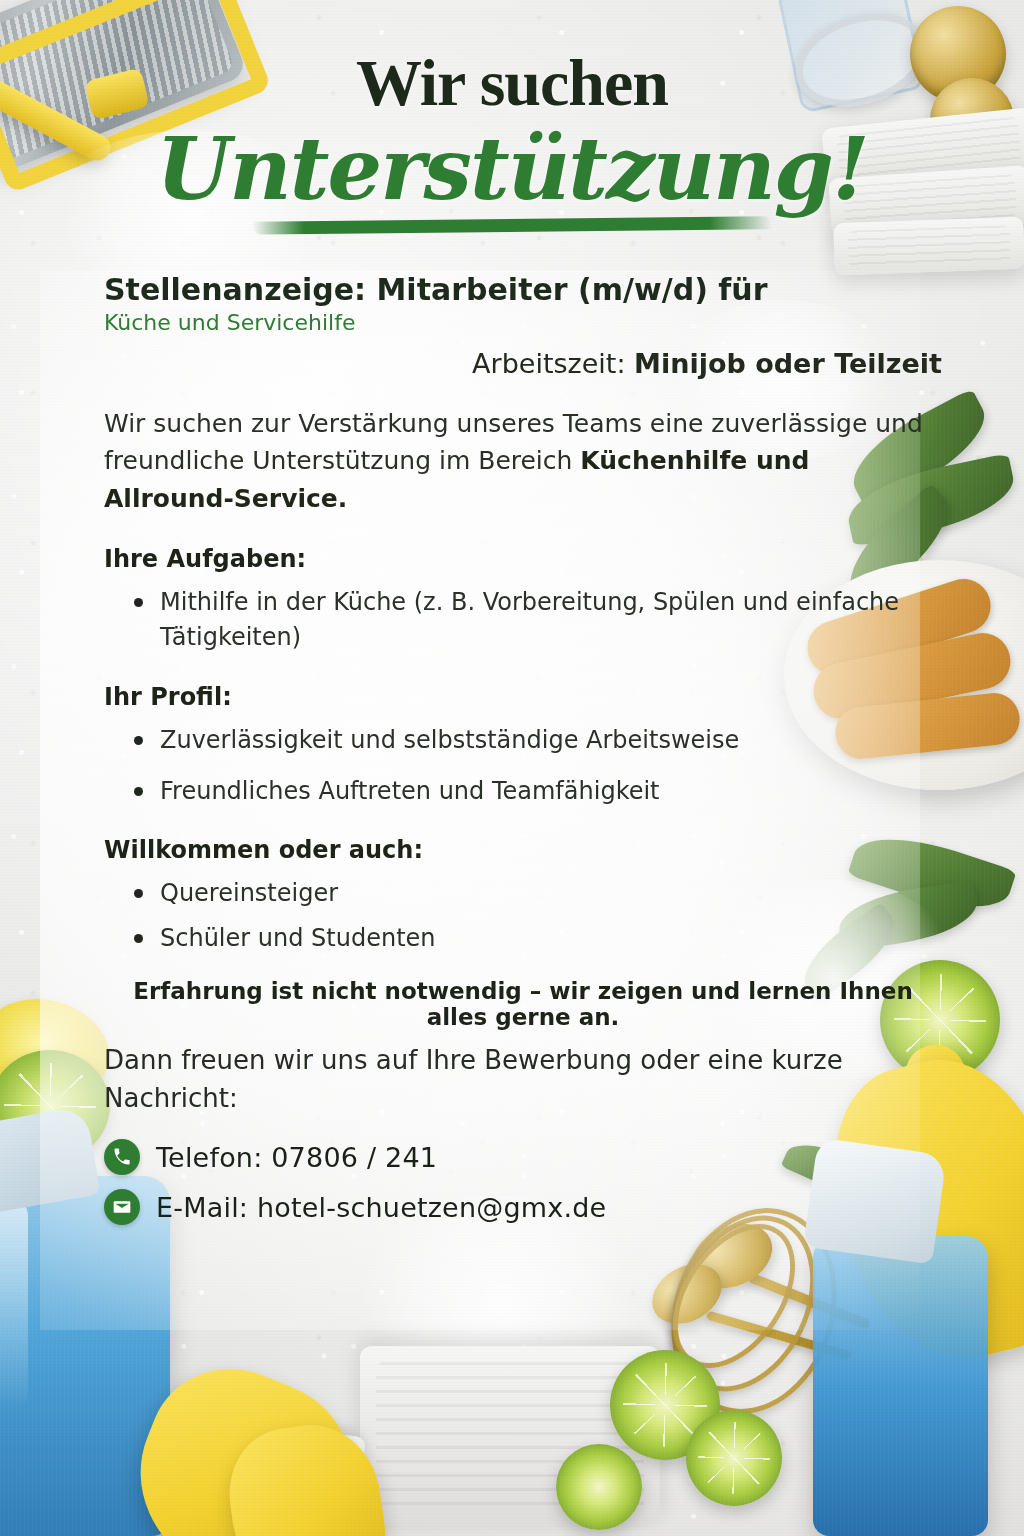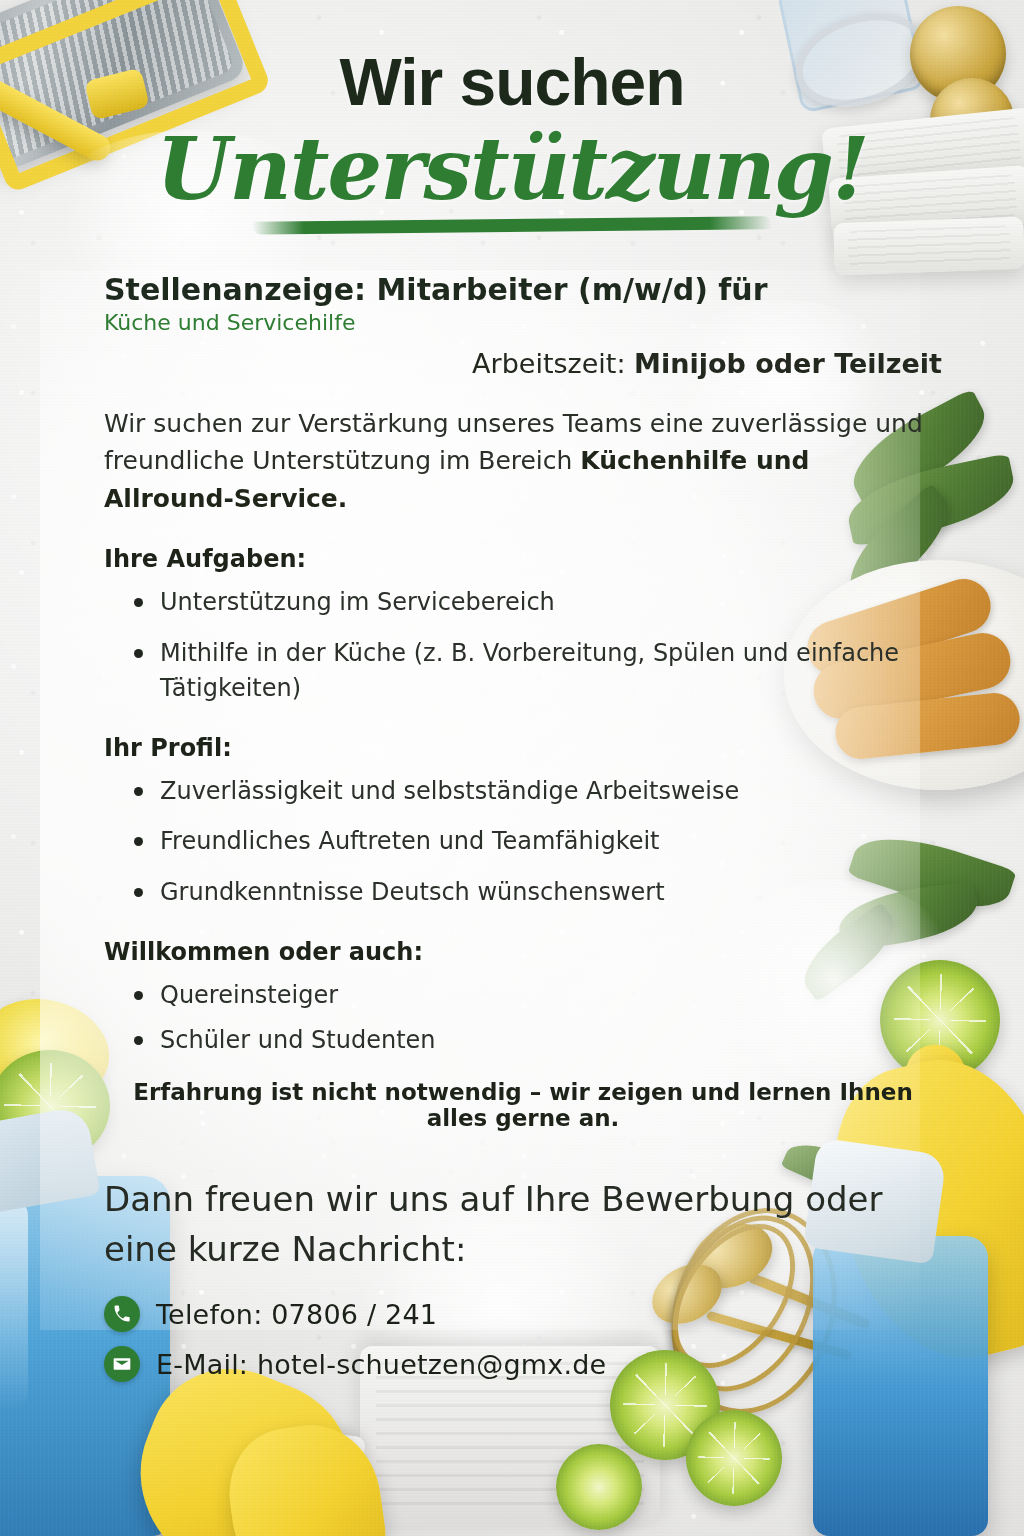--- a/index.html
+++ b/index.html
@@ -313,21 +313,21 @@
     position: relative;
     z-index: 5;
     padding: 0;
   }
 
   .headline-block {
     text-align: center;
     padding-top: 48px;
   }
   .headline-top {
-    font-family: Liberation Sans, sans-serif;
+    font-family: Liberation Serif, serif;
     font-weight: 800;
     font-size: 66px;
     letter-spacing: -1px;
     color: #1d2a1b;
     line-height: 1.05;
     text-shadow: 0 2px 4px rgba(255,255,255,.6);
   }
   .headline-main {
     position: relative;
     display: inline-block;
@@ -419,22 +419,22 @@
 
   .note {
     margin-top: 22px;
     font-size: 23px;
     font-weight: 700;
     color: #1d2319;
     text-align: center;
   }
 
   .closing {
-    margin-top: 44px;
-    font-size: 34px;
+    margin-top: 12px;
+    font-size: 26px;
     line-height: 1.45;
     color: #262b24;
   }
 
   .contacts { margin-top: 22px; }
   .contact-row {
     display: flex;
     align-items: center;
     gap: 16px;
     margin-bottom: 14px;
@@ -563,29 +563,27 @@
         <span>Arbeitszeit:</span>
         <b>Minijob oder Teilzeit</b>
       </div>
 
       <p class="intro">
         <span>Wir suchen zur Verstärkung unseres Teams eine zuverlässige und freundliche Unterstützung im Bereich </span><b>Küchenhilfe und Allround-Service.</b>
       </p>
 
       <div class="sec-title">Ihre Aufgaben:</div>
       <ul class="items">
-        <li>Unterstützung im Servicebereich</li>
         <li>Mithilfe in der Küche (z. B. Vorbereitung, Spülen und einfache Tätigkeiten)</li>
       </ul>
 
       <div class="sec-title">Ihr Profil:</div>
       <ul class="items">
         <li>Zuverlässigkeit und selbstständige Arbeitsweise</li>
         <li>Freundliches Auftreten und Teamfähigkeit</li>
-        <li>Grundkenntnisse Deutsch wünschenswert</li>
       </ul>
 
       <div class="sec-title">Willkommen oder auch:</div>
       <ul class="items tight">
         <li>Quereinsteiger</li>
         <li>Schüler und Studenten</li>
       </ul>
 
       <div class="note">Erfahrung ist nicht notwendig – wir zeigen und lernen Ihnen alles gerne an.</div>
 

